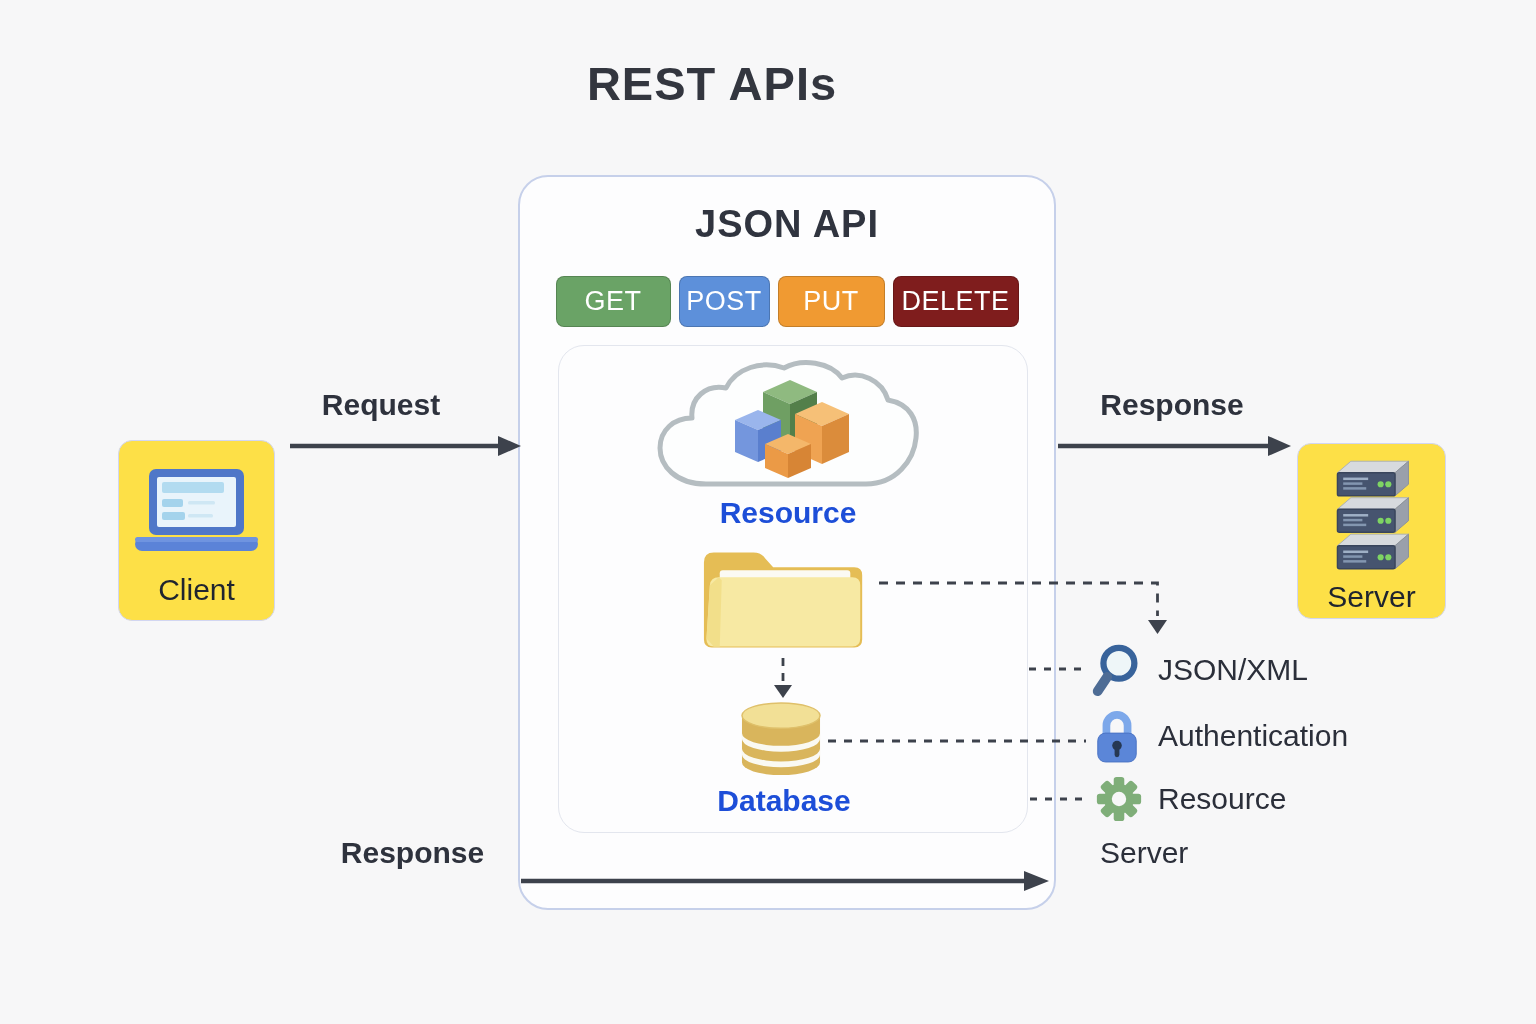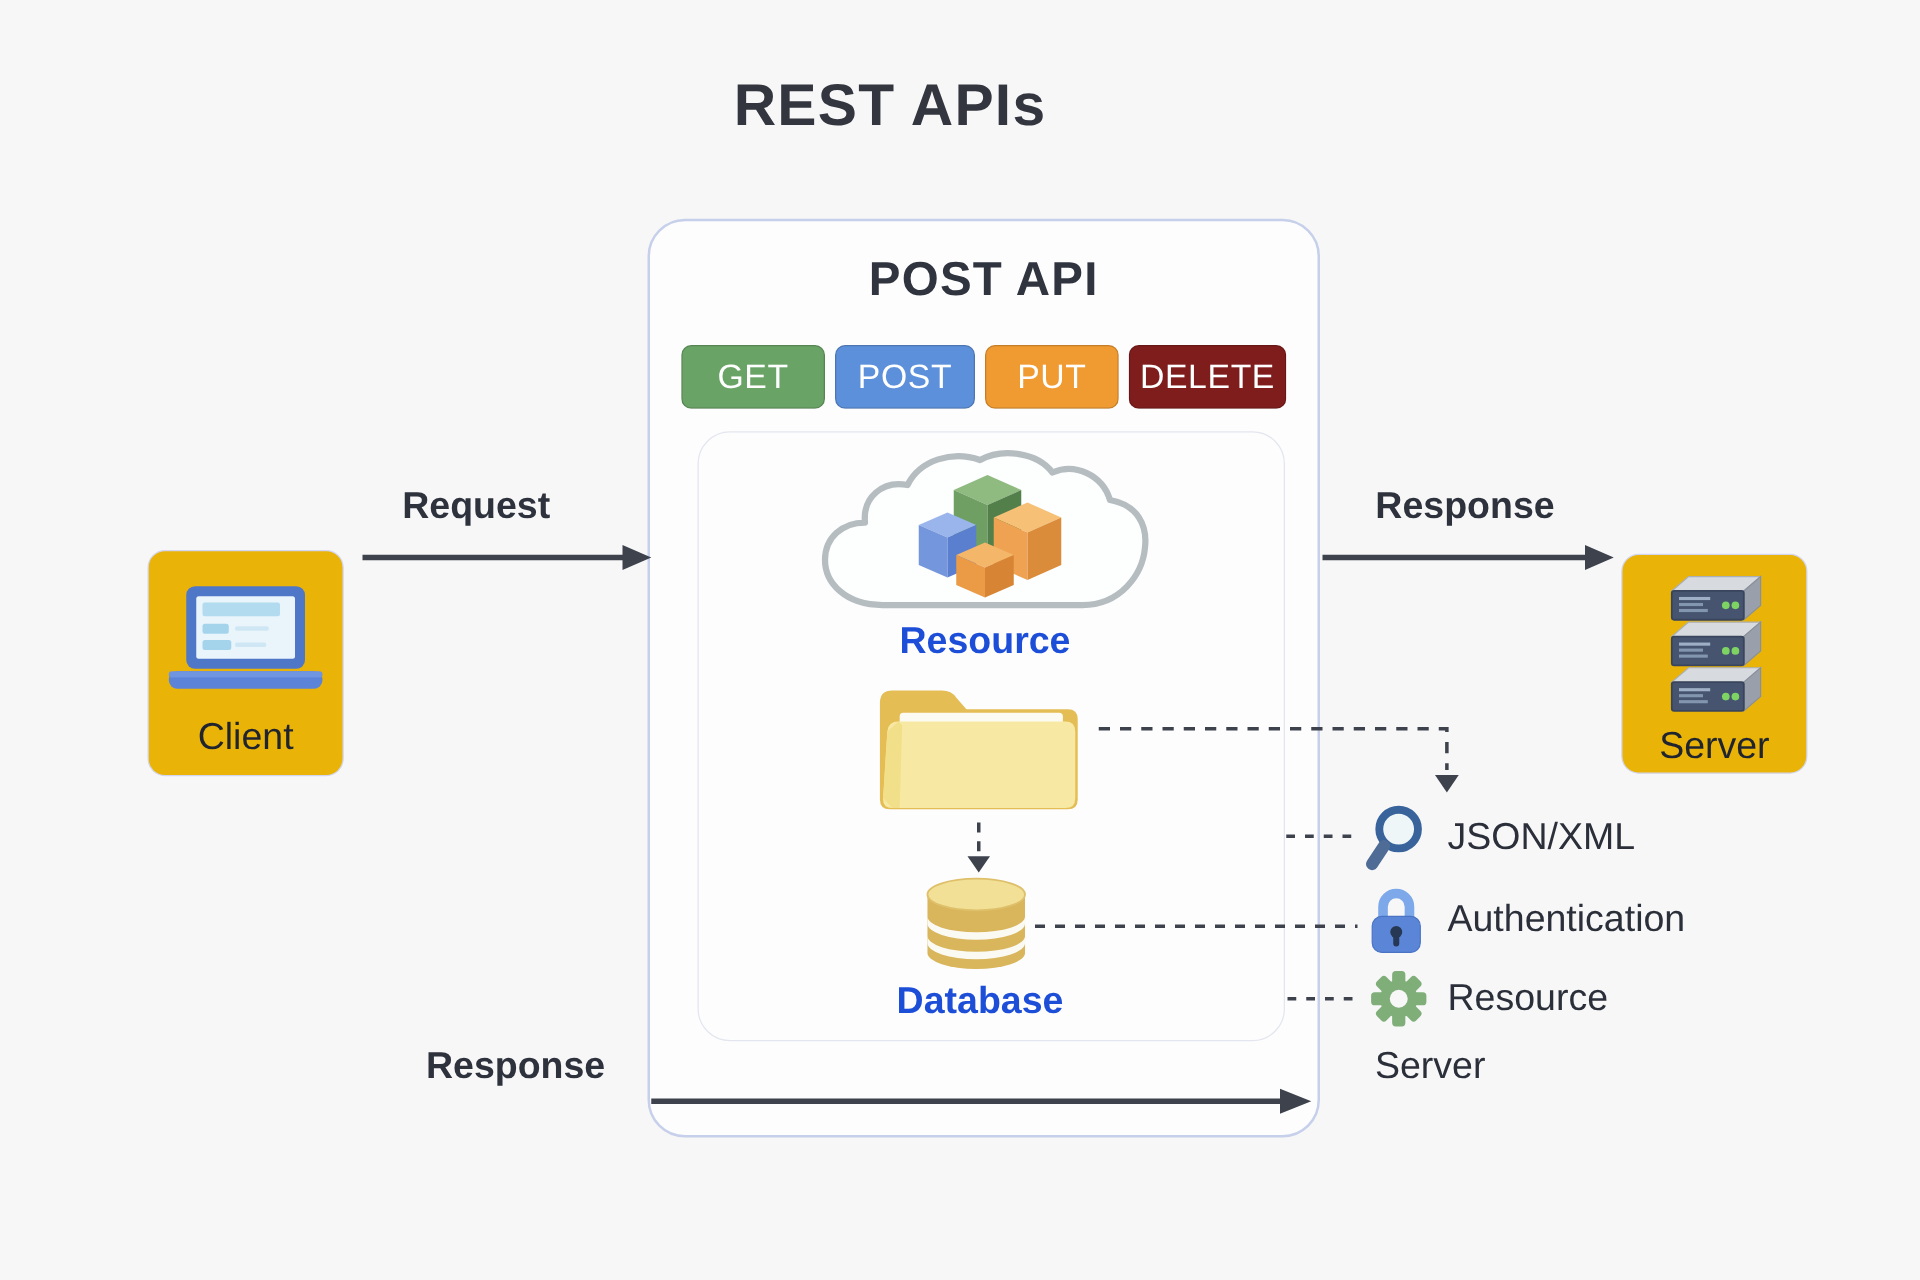--- a/index.html
+++ b/index.html
@@ -26,30 +26,30 @@
   .methods {
     position: absolute; left: 0; top: 99px; width: 100%;
     display: flex; justify-content: center; gap: 8px;
   }
   .method {
     height: 51px; border-radius: 8px; display: flex; align-items: center;
     justify-content: center; color: #ffffff; font-size: 27px; font-weight: 400;
     border: 1px solid rgba(0,0,0,0.18); letter-spacing: 0.5px; text-align: center;
   }
   .m-get { width: 115px; }
-  .m-post { width: 112px; }
+  .m-post { width: 91px; }
   .m-put { width: 107px; }
   .m-delete { width: 126px; }
   .inner-panel {
     position: absolute; left: 558px; top: 345px; width: 470px; height: 488px;
     background: #fdfdfe; border: 1.5px solid #e3e6ee; border-radius: 26px;
   }
   
   .card {
-    position: absolute; background: #eab308; border: 1.5px solid #d2d6f1;
+    position: absolute; background: #fde047; border: 1.5px solid #d2d6f1;
     border-radius: 14px; display: flex; flex-direction: column;
     align-items: center;
   }
   .card-client { left: 118px; top: 440px; width: 157px; height: 181px; }
   .card-server { left: 1297px; top: 443px; width: 149px; height: 176px; }
   .card-label { font-size: 30px; font-weight: 500; color: #1f242f; }
   .card-client .card-label { margin-top: 16px; }
   .card-server .card-label { margin-top: 8px; }
   .card-client svg { margin-top: 24px; }
   .card-server svg { margin-top: 14px; }
@@ -114,21 +114,21 @@
         <rect x="20" y="24" width="20" height="2.6" fill="#8396b0"></rect>
         <rect x="20" y="29" width="24" height="2.6" fill="#8396b0"></rect>
         <circle cx="59" cy="26" r="3.2" fill="#7ed463"></circle>
         <circle cx="67" cy="26" r="3.2" fill="#7ed463"></circle>
       </g>
     </svg>
     <div class="card-label">Server</div>
   </div>
 
   <div class="panel">
-    <div class="panel-title">POST API</div>
+    <div class="panel-title">JSON API</div>
     <div class="methods">
       <span class="method m-get" style="background-color: rgb(106, 163, 102);">GET</span>
       <span class="method m-post" style="background-color: rgb(93, 144, 218);">POST</span>
       <span class="method m-put" style="background-color: rgb(240, 154, 50);">PUT</span>
       <span class="method m-delete" style="background-color: #7f1d1d;">DELETE</span>
     </div>
   </div>
 
   <div class="inner-panel"></div>
 

